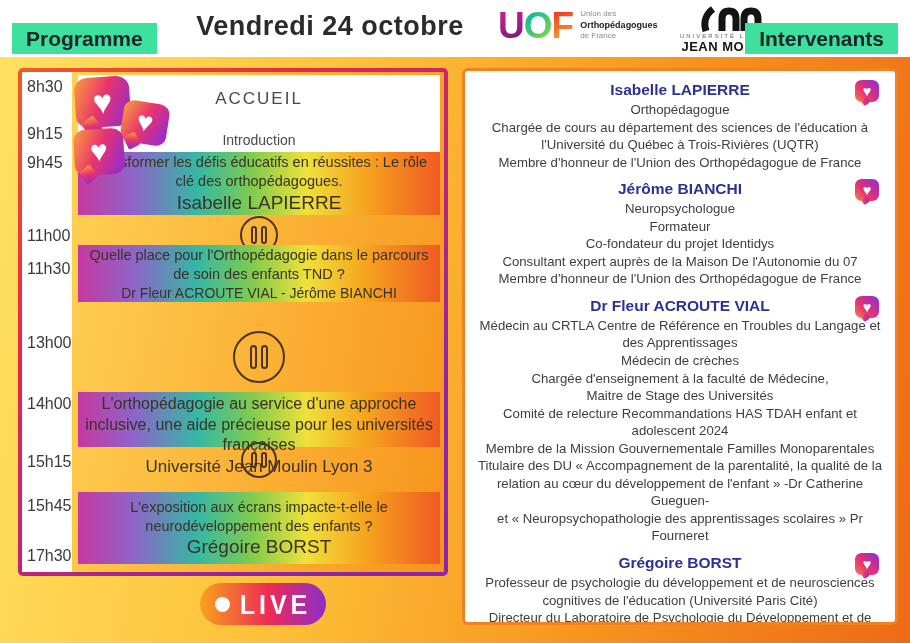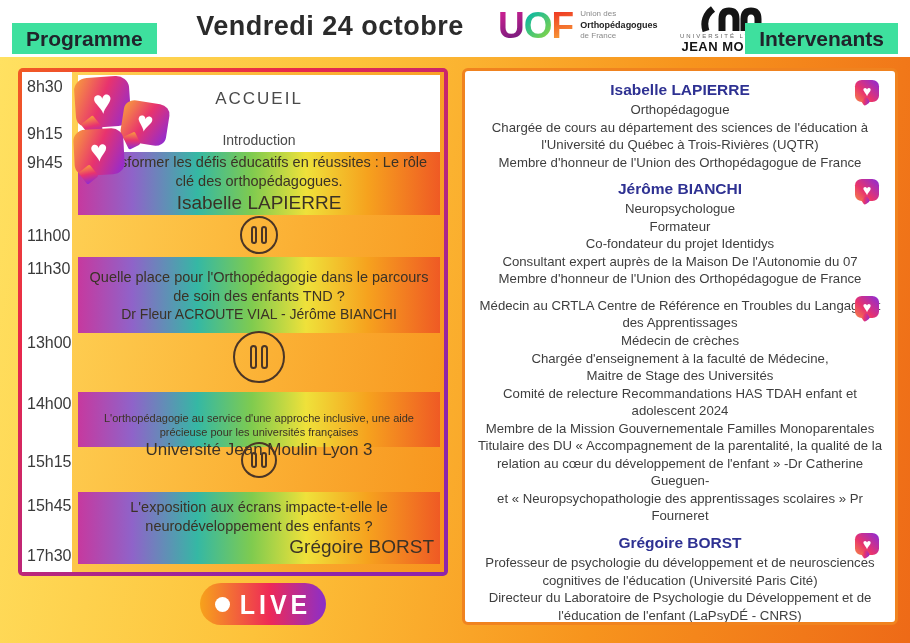--- a/index.html
+++ b/index.html
@@ -37,26 +37,26 @@
   .time-label{position:absolute;left:5px;width:44px;font-size:16px;color:#3a3a3a;}
   .row-white{position:absolute;left:56px;width:362px;background:#fff;display:flex;align-items:center;justify-content:center;color:#4a4a4a;}
   .row-accueil{top:3px;height:48px;font-size:17px;letter-spacing:2px;}
   .row-intro{top:50px;height:35px;font-size:14px;}
   .session{position:absolute;left:56px;width:362px;box-sizing:border-box;padding:2px 6px;
     display:flex;flex-direction:column;align-items:center;justify-content:center;text-align:center;color:#3b3226;
     background:linear-gradient(90deg,#c6399f 0%,#8f63c9 15%,#35b8a4 33%,#7fcb4f 48%,#efe13a 63%,#f6a21e 80%,#ef5a24 100%);}
   .session-title{font-size:14.5px;line-height:1.3;}
   .session-speaker{font-size:19px;margin-top:1px;}
   .session-1{top:80px;height:63px;}
-  .session-2{top:185px;height:76px;align-items:center;}
+  .session-2{top:173px;height:57px;align-items:center;}
   .session-2 .session-speaker{font-size:14px;}
   .session-3{top:320px;height:55px;}
-  .session-3 .session-title{font-size:11px;margin-top:32px;}
+  .session-3 .session-title{font-size:16px;margin-top:32px;}
   .session-3 .session-speaker{font-size:17px;}
-  .session-4{top:420px;height:72px;align-items:flex-end;}
+  .session-4{top:420px;height:72px;}
   .pause-icon{position:absolute;border:2px solid #4a3526;border-radius:50%;display:flex;align-items:center;justify-content:center;gap:4px;box-sizing:border-box;}
   .pause-bar{width:6px;height:18px;border:2px solid #4a3526;border-radius:4px;box-sizing:border-box;}
   .pause-1{left:218px;top:144px;width:38px;height:38px;}
   .pause-2{left:211px;top:259px;width:52px;height:52px;}
   .pause-2 .pause-bar{height:24px;width:7px;}
   .pause-3{left:219px;top:370px;width:36px;height:36px;}
   .pause-3 .pause-bar{height:16px;}
 
   
   .heart-bubble{position:absolute;border-radius:24%;display:flex;align-items:center;justify-content:center;
@@ -184,20 +184,21 @@
             <span class="hb-glyph">♥</span>
           </div>
         <div class="bio-lines">Neuropsychologue
 Formateur
 Co-fondateur du projet Identidys
 Consultant expert auprès de la Maison De l'Autonomie du 07
 Membre d'honneur de l'Union des Orthopédagogue de France</div>
       </div>
 
       <div class="bio">
+        <div class="bio-name">Dr Fleur ACROUTE VIAL</div>
         <div class="heart-bubble">
             <span class="hb-glyph">♥</span>
           </div>
         <div class="bio-lines">Médecin au CRTLA Centre de Référence en Troubles du Langage et des Apprentissages
 Médecin de crèches
 Chargée d'enseignement à la faculté de Médecine,
 Maitre de Stage des Universités
 Comité de relecture Recommandations HAS TDAH enfant et adolescent 2024
 Membre de la Mission Gouvernementale Familles Monoparentales
 Titulaire des DU « Accompagnement de la parentalité, la qualité de la relation au cœur du développement de l'enfant » -Dr Catherine Gueguen-

